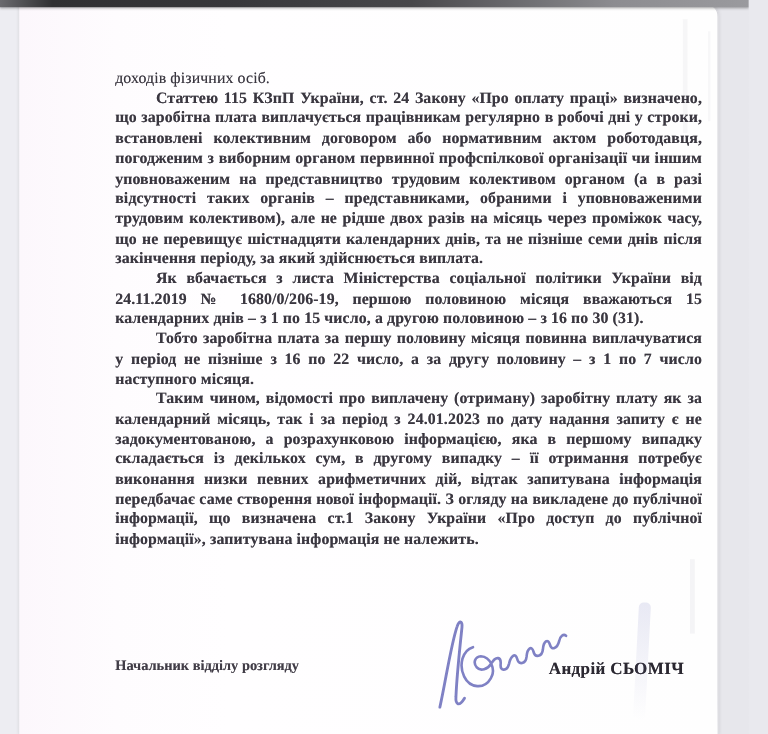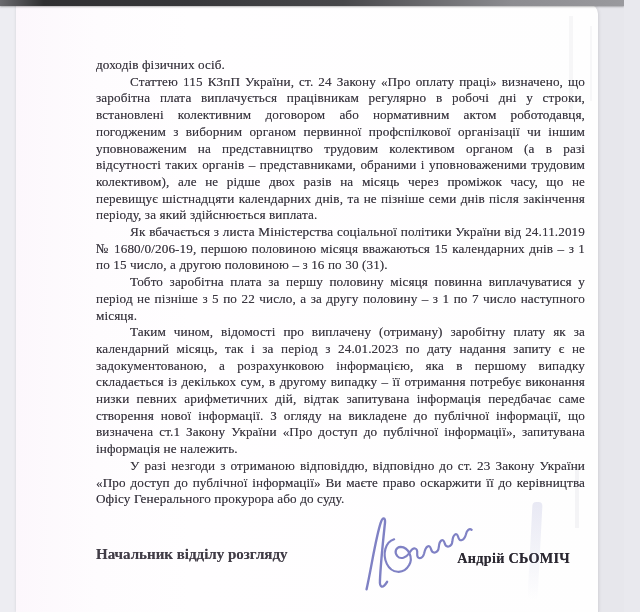--- a/index.html
+++ b/index.html
@@ -27,28 +27,28 @@
   }
   .content{
     position:absolute;left:80px;top:53px;width:489px;
     font-size:13.2px;line-height:16.7px;
     color:#3a3740;
     text-align:justify;
     text-shadow:0 0 .4px rgba(42,36,48,.55);
     letter-spacing:.1px;
   }
   .content p{margin:0;}
-  .content p.indent{text-indent:34px;}
+  .content p.indent{text-indent:34px;font-weight:bold;}
   .sig-block{
     position:absolute;left:80px;right:28px;top:540px;height:60px;
     color:#2f2c35;
   }
   .sig-position{
     position:absolute;left:0;top:0;
-    font-size:15px;line-height:21px;font-weight:700;
+    font-size:12px;line-height:21px;font-weight:700;
     color:#413d47;text-shadow:0 0 .4px rgba(42,36,48,.5);
   }
   .sig-name{
     position:absolute;right:0;top:6px;
     font-size:14.2px;font-weight:700;letter-spacing:.3px;
     color:#2b2831;text-shadow:0 0 .5px rgba(30,26,38,.6);
   }
   .signature-svg{
     position:absolute;left:334px;top:504px;width:126px;height:86px;z-index:4;
     transform:rotate(-4deg);opacity:.88;
@@ -67,23 +67,22 @@
 <body>
 
 <div class="scan">
 
   <div class="paper">
 
     <div class="content">
       <p>доходів фізичних осіб.</p>
       <p class="indent">Статтею 115 КЗпП України, ст. 24 Закону «Про оплату праці» визначено, що заробітна плата виплачується працівникам регулярно в робочі дні у строки, встановлені колективним договором або нормативним актом роботодавця, погодженим з виборним органом первинної профспілкової організації чи іншим уповноваженим на представництво трудовим колективом органом (а в разі відсутності таких органів – представниками, обраними і уповноваженими трудовим колективом), але не рідше двох разів на місяць через проміжок часу, що не перевищує шістнадцяти календарних днів, та не пізніше семи днів після закінчення періоду, за який здійснюється виплата.</p>
       <p class="indent">Як вбачається з листа Міністерства соціальної політики України від 24.11.2019 № 1680/0/206-19, першою половиною місяця вважаються 15 календарних днів – з 1 по 15 число, а другою половиною – з 16 по 30 (31).</p>
-      <p class="indent">Тобто заробітна плата за першу половину місяця повинна виплачуватися у період не пізніше з 5 по 22 число, а за другу половину – з 1 по 7 число наступного місяця.</p>
+      <p class="indent">Тобто заробітна плата за першу половину місяця повинна виплачуватися у період не пізніше з 16 по 22 число, а за другу половину – з 1 по 7 число наступного місяця.</p>
       <p class="indent">Таким чином, відомості про виплачену (отриману) заробітну плату як за календарний місяць, так і за період з 24.01.2023 по дату надання запиту є не задокументованою, а розрахунковою інформацією, яка в першому випадку складається із декількох сум, в другому випадку – її отримання потребує виконання низки певних арифметичних дій, відтак запитувана інформація передбачає саме створення нової інформації. З огляду на викладене до публічної інформації, що визначена ст.1 Закону України «Про доступ до публічної інформації», запитувана інформація не належить.</p>
-      <p class="indent">У разі незгоди з отриманою відповіддю, відповідно до ст. 23 Закону України «Про доступ до публічної інформації» Ви маєте право оскаржити її до керівництва Офісу Генерального прокурора або до суду.</p>
     </div>
 
     <div class="sig-block">
       <div class="sig-position">
         <div>Начальник відділу розгляду</div>
       </div>
       <div class="sig-name">Андрій СЬОМІЧ</div>
     </div>
 
     <div class="artifact streak-a"></div>

